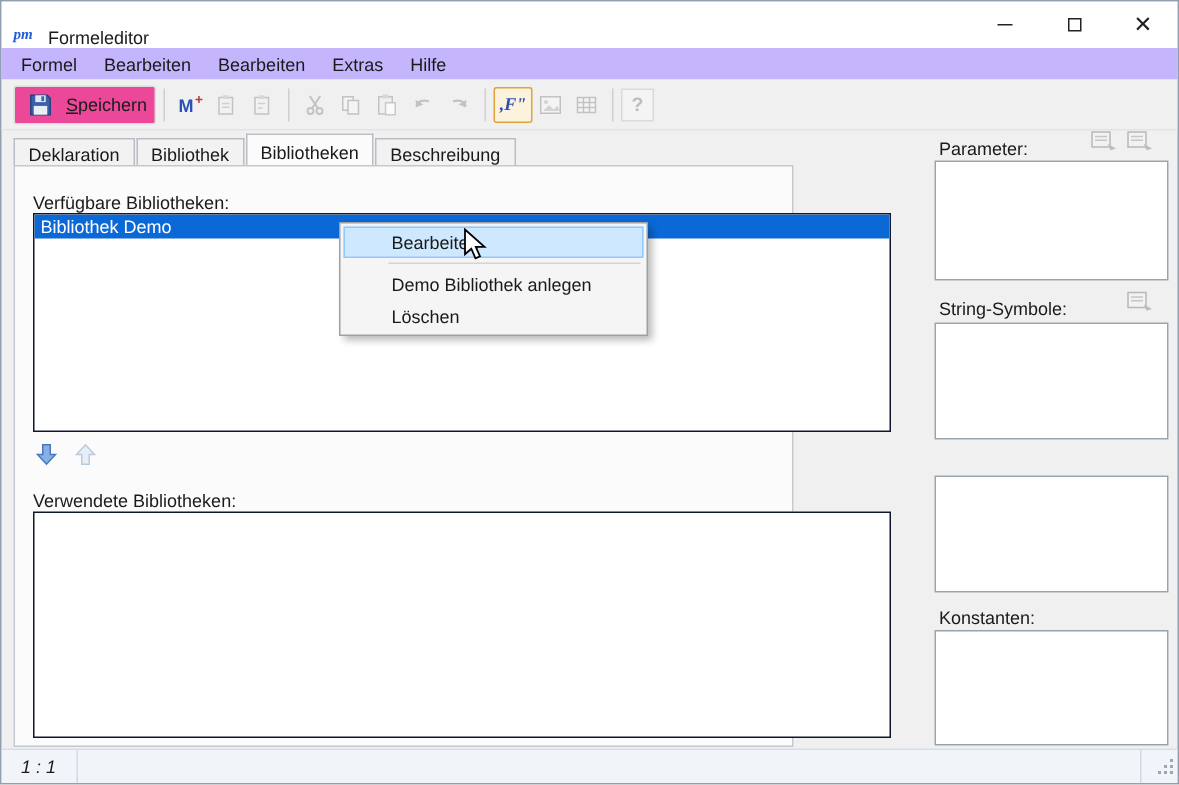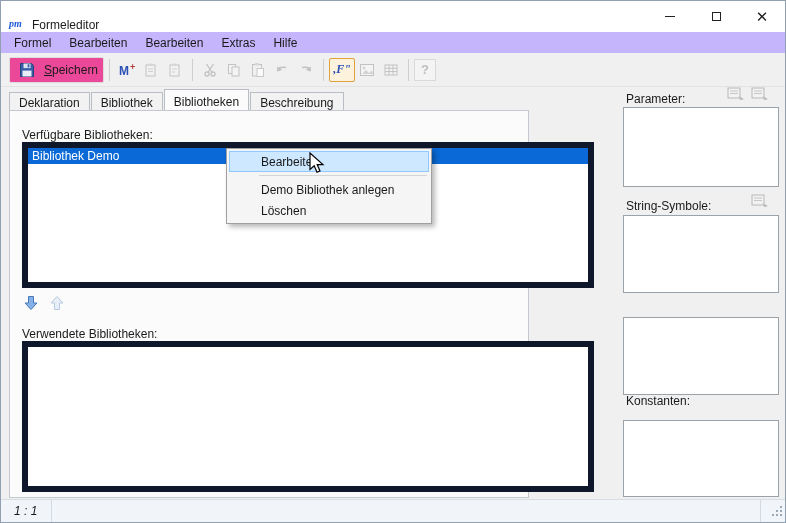--- a/index.html
+++ b/index.html
@@ -46,21 +46,21 @@
   .tab-row { display:flex; height:19px; align-items:flex-end; }
   .tab { padding:3px 9px 2px 9px; background:#f2f2f2; border:1px solid #b9bec4; border-bottom:none;
          margin-right:1px; height:18px; }
   .tab.active { background:#fbfbfb; height:21px; margin-top:-3px; padding-top:5px; position:relative; z-index:2; }
   .tabpage { position:absolute; left:0; top:19px; width:520px; height:388px;
              border:1px solid #c3c9cf; background:#fbfbfb; z-index:1; }
 
   .field-label { position:absolute; left:12px; }
   .lbl-avail { top:17px; }
   .lbl-used { top:216px; }
-  .listbox { position:absolute; left:12px; width:572px; background:#ffffff; border:6px solid #0f172a; overflow:hidden; }
+  .listbox { position:absolute; left:12px; width:572px; background:#ffffff; border:1px solid #0f172a; overflow:hidden; }
   .list-avail { top:31px; height:146px; }
   .list-used { top:230px; height:151px; }
   .list-row.selected { background:#0a69d6; color:#ffffff; padding:1px 4px; height:16px; line-height:14px; }
 
   .move-buttons { position:absolute; left:12px; top:183px; display:flex; gap:9px; }
   .move-btn { width:17px; height:18px; display:flex; align-items:center; justify-content:center; }
 
   
   .ctx-menu { position:absolute; left:225px; top:147px; width:206px; background:#f5f5f5;
               border:1px solid #a0a0a0; box-shadow:3px 3px 5px rgba(0,0,0,0.28); padding:2px;
@@ -273,21 +273,21 @@
         <rect x="1" y="1" width="12" height="10" fill="#f2f2f2" stroke="#b8b8b8"></rect>
         <line x1="3" y1="4" x2="11" y2="4" stroke="#c6c6c6"></line>
         <line x1="3" y1="6.5" x2="11" y2="6.5" stroke="#c6c6c6"></line>
         <path d="M11.5 9 l5.5 3 -3.6 1.2 z" fill="#bcbcbc"></path>
       </svg>
     </span>
     <div class="sb-box" style="top:128px; height:78px;"></div>
 
     <div class="sb-box" style="top:230px; height:78px;"></div>
 
-    <div class="sb-label" style="top:307px;">Konstanten:</div>
+    <div class="sb-label" style="top:318px;">Konstanten:</div>
     <div class="sb-box" style="top:333px; height:77px;"></div>
   </div>
 
   <div class="statusbar">
     <div class="sb-zoom">1 : 1</div>
     <div class="sb-div"></div>
     <div class="sb-fill"></div>
     <div class="sb-div" style="margin-right:24px;"></div>
     <div class="grip">
       <svg width="15" height="15" viewBox="0 0 15 15">

